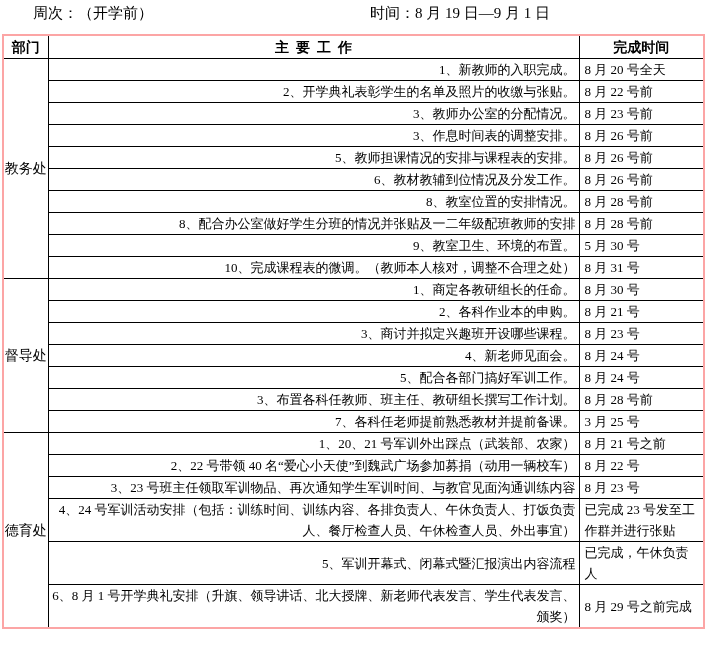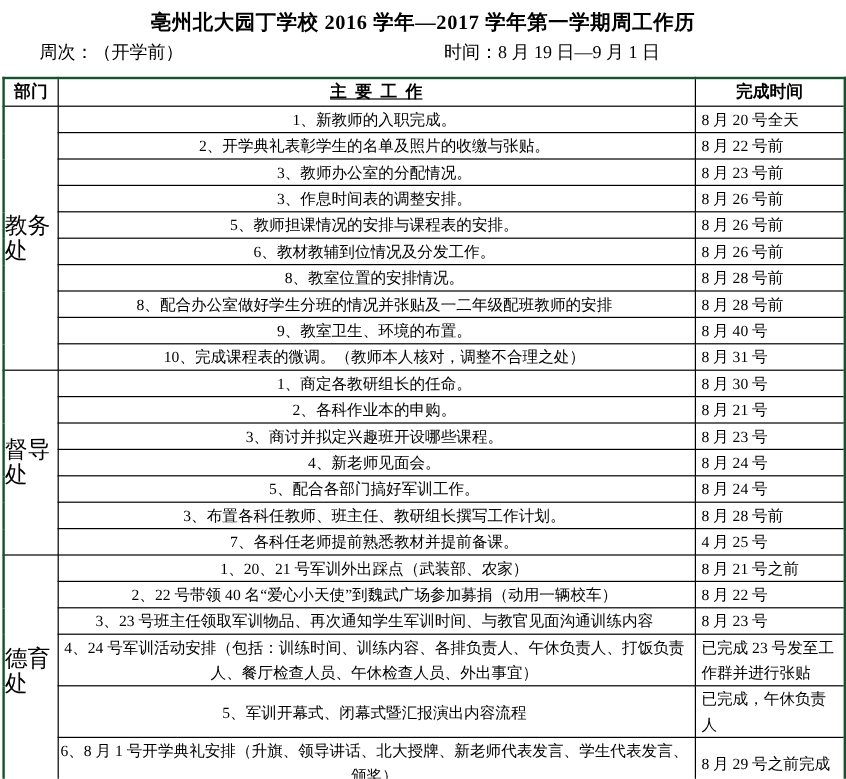--- a/index.html
+++ b/index.html
@@ -34,63 +34,63 @@
     padding-left: 45px;
   }
   .week-label { position: absolute; left: 33px; top: 0; }
   .time-label { position: absolute; left: 370px; top: 0; }
 
   table.work-table {
     border-collapse: collapse;
     table-layout: fixed;
     width: 701px;
     margin: 10px 0 0 2px;
-    border: 2px solid #14532d;
+    border: 2px solid #fca5a5;
   }
   col.c-dept { width: 45px; }
   col.c-work { width: 531px; }
   col.c-due  { width: 125px; }
 
   th, td {
     border: 1px solid #000;
     font-size: 13px;
     line-height: 21px;
     padding: 0;
     vertical-align: middle;
     overflow: hidden;
   }
   thead th {
     height: 22px;
     font-weight: bold;
     font-size: 14px;
     text-align: center;
   }
-  thead th.main-work-header { white-space: pre; text-decoration: underline; }
+  thead th.main-work-header { white-space: pre; }
 
   tbody td { height: 21px; }
   td.dept {
-    font-size: 19px;
+    text-align: center;
+    font-size: 14px;
     margin-left: 48px;
   }
   td.work {
-    text-align: center;
+    text-align: right;
     padding-left: 0;
     padding-right: 3px;
   }
   td.due {
     text-align: left;
     padding-left: 5px;
     padding-right: 2px;
   }
 </style>
 </head>
 <body>
 
 <div class="page">
-  <h1 class="title">亳州北大园丁学校 2016 学年—2017 学年第一学期周工作历</h1>
 
   <div class="subtitle">
     <span class="week-label">周次：（开学前）</span>
     <span class="time-label">时间：8 月 19 日—9 月 1 日</span>
   </div>
 
   <table class="work-table">
     <colgroup>
       <col class="c-dept">
         <col class="c-work">
@@ -133,21 +133,21 @@
       <tr>
         <td class="work">8、教室位置的安排情况。</td>
         <td class="due">8 月 28 号前</td>
       </tr>
       <tr>
         <td class="work">8、配合办公室做好学生分班的情况并张贴及一二年级配班教师的安排</td>
         <td class="due">8 月 28 号前</td>
       </tr>
       <tr>
         <td class="work">9、教室卫生、环境的布置。</td>
-        <td class="due">8 月 40 号</td>
+        <td class="due">5 月 30 号</td>
       </tr>
       <tr>
         <td class="work">10、完成课程表的微调。（教师本人核对，调整不合理之处）</td>
         <td class="due">8 月 31 号</td>
       </tr>
 
       <tr>
         <td class="dept" rowspan="7">督导处</td>
         <td class="work">1、商定各教研组长的任命。</td>
         <td class="due">8 月 30 号</td>
@@ -167,21 +167,21 @@
       <tr>
         <td class="work">5、配合各部门搞好军训工作。</td>
         <td class="due">8 月 24 号</td>
       </tr>
       <tr>
         <td class="work">3、布置各科任教师、班主任、教研组长撰写工作计划。</td>
         <td class="due">8 月 28 号前</td>
       </tr>
       <tr>
         <td class="work">7、各科任老师提前熟悉教材并提前备课。</td>
-        <td class="due">4 月 25 号</td>
+        <td class="due">3 月 25 号</td>
       </tr>
 
       <tr>
         <td class="dept" rowspan="6">德育处</td>
         <td class="work">1、20、21 号军训外出踩点（武装部、农家）</td>
         <td class="due">8 月 21 号之前</td>
       </tr>
       <tr>
         <td class="work">2、22 号带领 40 名“爱心小天使”到魏武广场参加募捐（动用一辆校车）</td>
         <td class="due">8 月 22 号</td>

